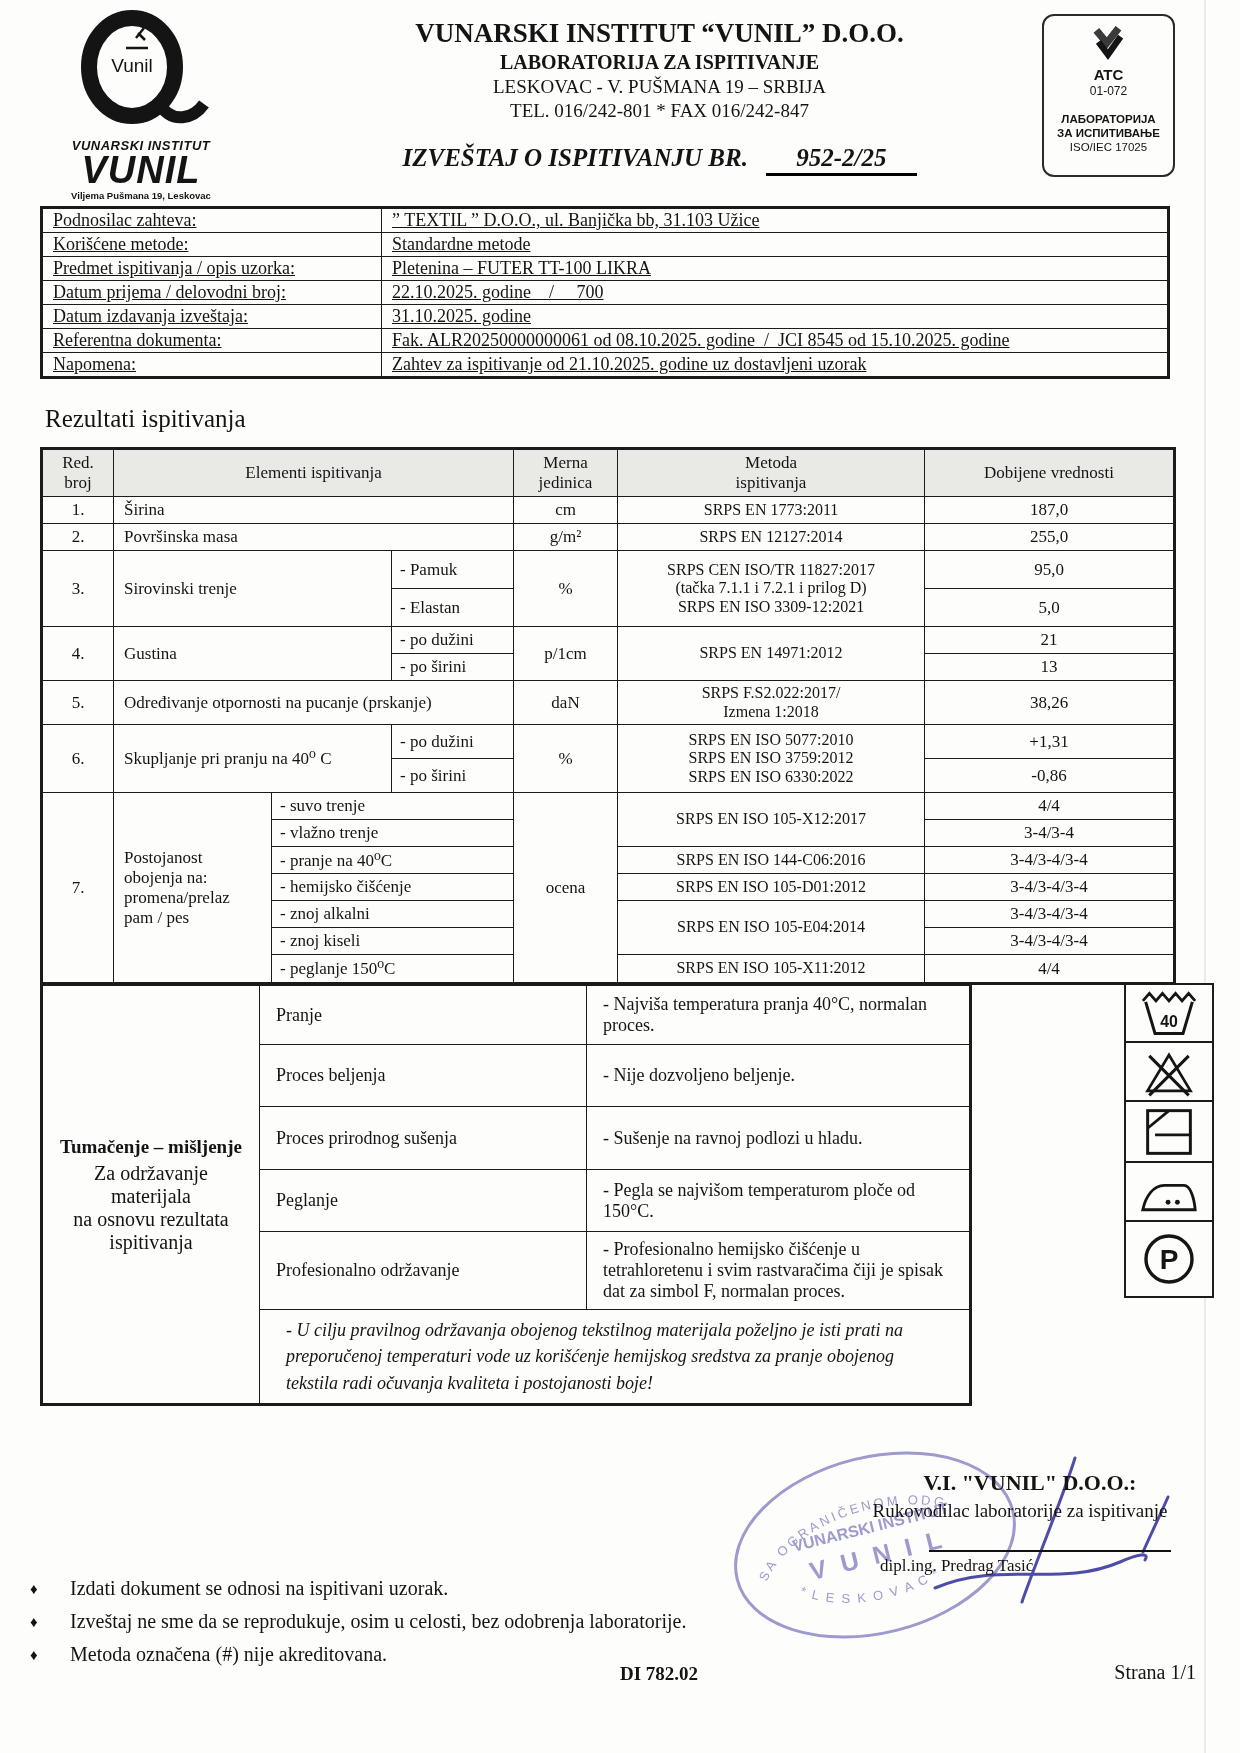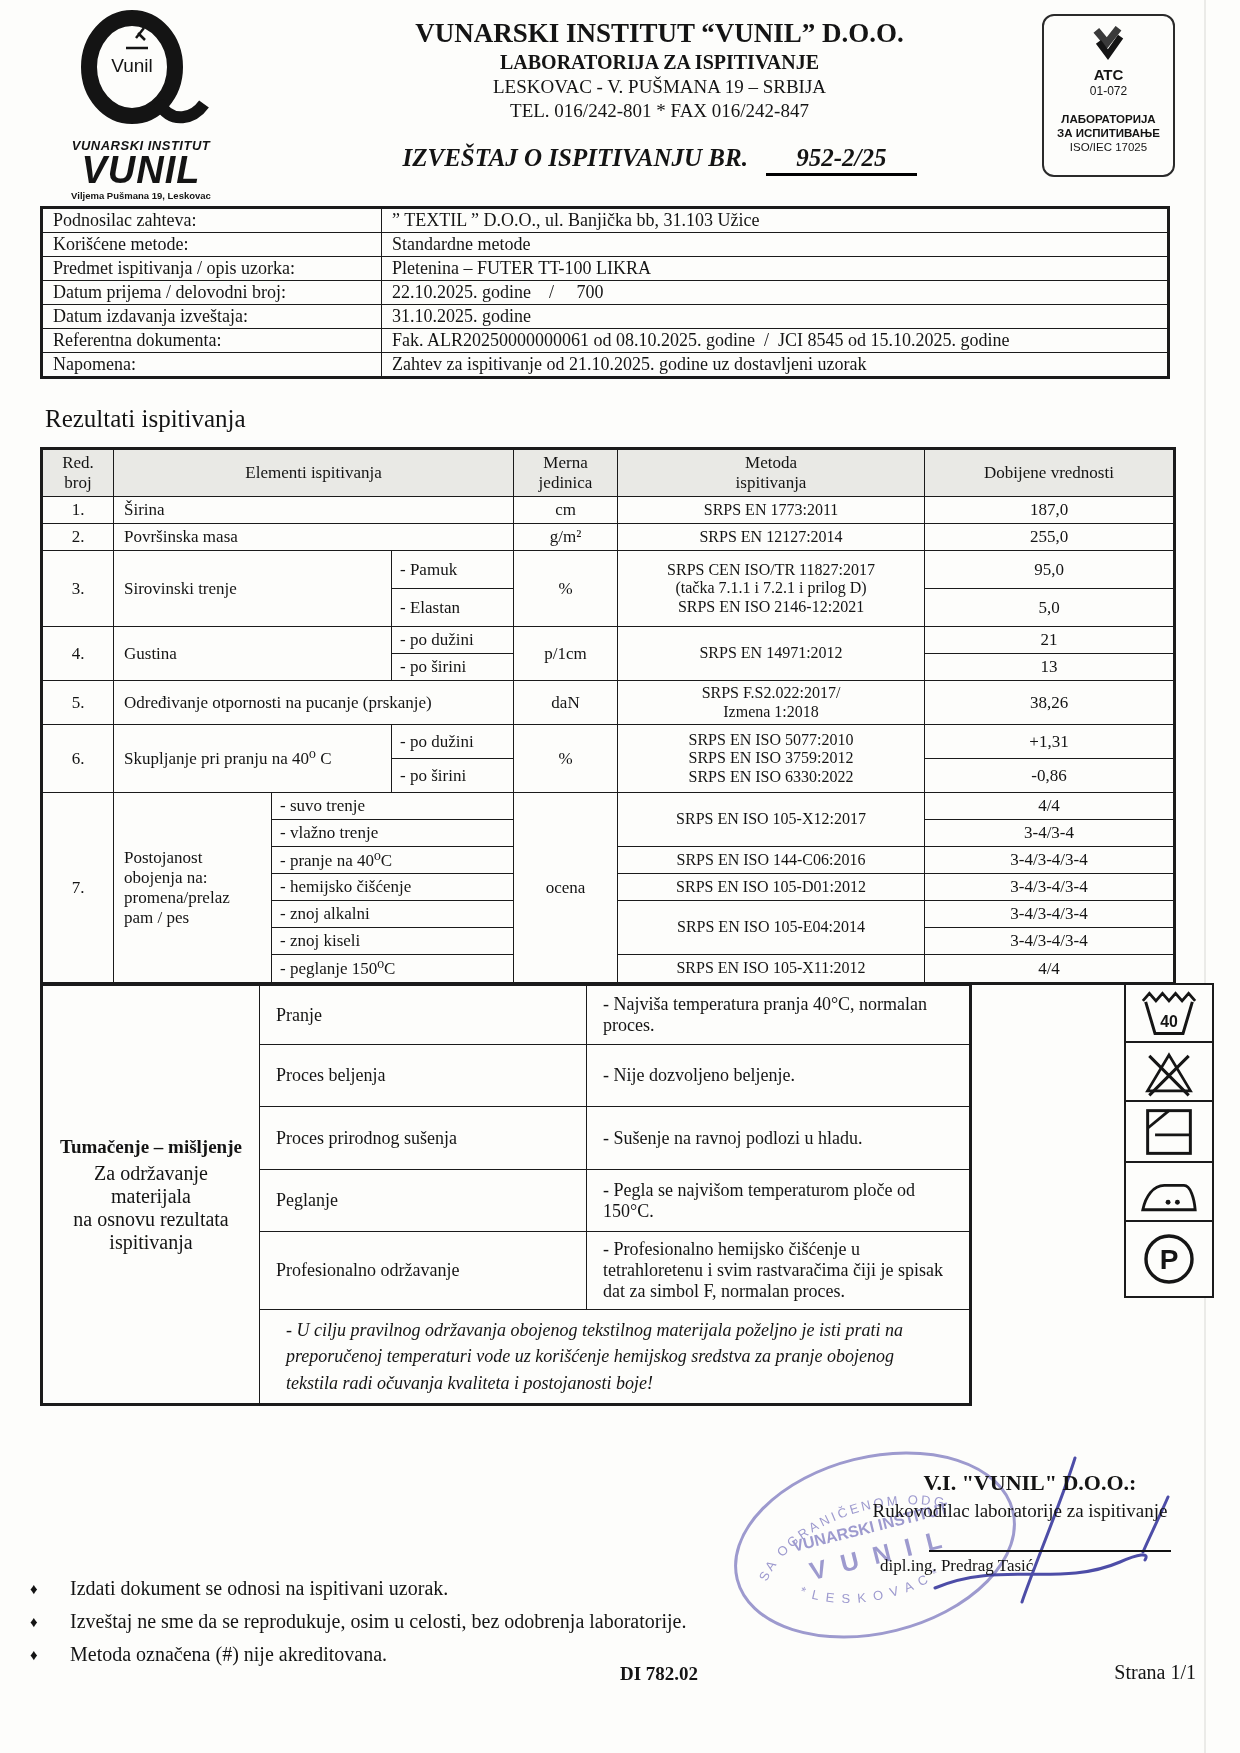--- a/index.html
+++ b/index.html
@@ -22,21 +22,21 @@
   .badge{width:133px;height:163px;border:2px solid #2a2a2a;border-radius:12px;margin-top:4px;margin-right:30px;
          text-align:center;font-family:"Liberation Sans",sans-serif;padding-top:10px;box-sizing:border-box;}
   .b-atc{font-weight:bold;font-size:15px;margin-top:2px;}
   .b-num{font-size:12px;margin-top:1px;}
   .b-lab{font-size:11.5px;font-weight:bold;margin-top:14px;line-height:14px;white-space:pre-line;}
   .b-iso{font-size:11.5px;margin-top:1px;}
 
   
   table{border-collapse:collapse;}
   .info-tbl{margin:14px 0 0 40px;width:1130px;border:3px solid #1b1b1b;}
-  .info-tbl td{border:1.6px solid #1b1b1b;font-size:18px;padding:1px 10px;height:19px;white-space:pre-wrap;}
+  .info-tbl td{border:1.6px solid #1b1b1b;font-size:18px;padding:1px 10px;height:19px;white-space:pre-wrap;text-decoration:underline;}
   .info-tbl td.lab{width:318px;}
 
   
   .sec-title{font-size:25px;font-weight:normal;margin:26px 0 14px 45px;}
   .res-tbl{margin-left:40px;width:1133px;border:3px solid #1b1b1b;table-layout:fixed;}
   .res-tbl td,.res-tbl th{border:1.6px solid #1b1b1b;font-size:17px;font-weight:normal;padding:0 6px;overflow:hidden;}
   .res-tbl th{background:#e9e9e5;white-space:pre-line;height:46px;}
   .cnum{text-align:center;}
   .cel{text-align:left;padding-left:10px!important;white-space:pre-line;}
   .csub{text-align:left;padding-left:8px!important;}
@@ -188,21 +188,21 @@
         <td class="cmet">SRPS EN 12127:2014</td>
         <td class="cval">255,0</td>
       </tr>
       <tr style="height:38px">
         <td class="cnum" rowspan="2">3.</td>
         <td class="cel" colspan="2" rowspan="2">Sirovinski trenje</td>
         <td class="csub">- Pamuk</td>
         <td class="cunit" rowspan="2">%</td>
         <td class="cmet" rowspan="2">SRPS CEN ISO/TR 11827:2017
 (tačka 7.1.1 i 7.2.1 i prilog D)
-SRPS EN ISO 2146-12:2021</td>
+SRPS EN ISO 3309-12:2021</td>
         <td class="cval">95,0</td>
       </tr>
       <tr style="height:38px">
         <td class="csub">- Elastan</td>
         <td class="cval">5,0</td>
       </tr>
       <tr style="height:27px">
         <td class="cnum" rowspan="2">4.</td>
         <td class="cel" colspan="2" rowspan="2">Gustina</td>
         <td class="csub">- po dužini</td>

